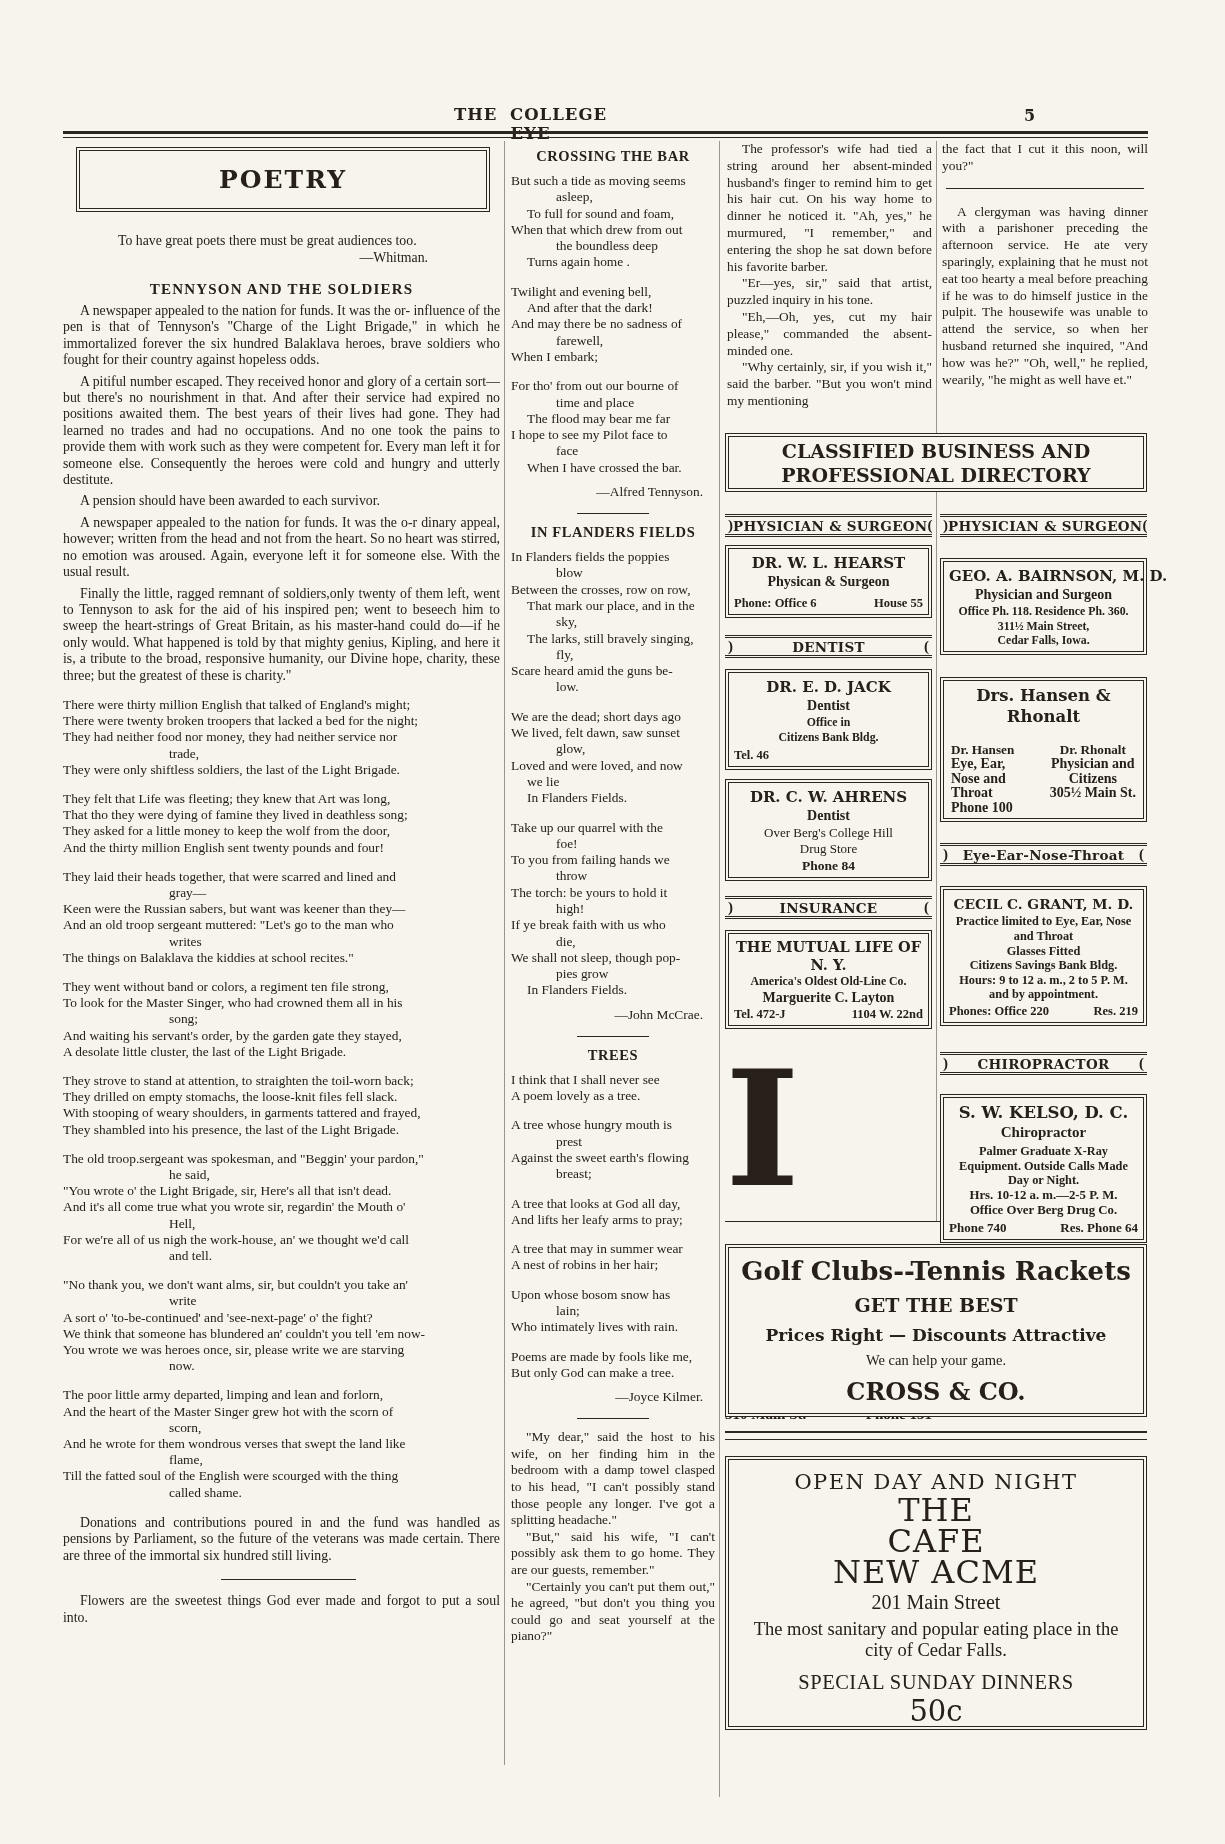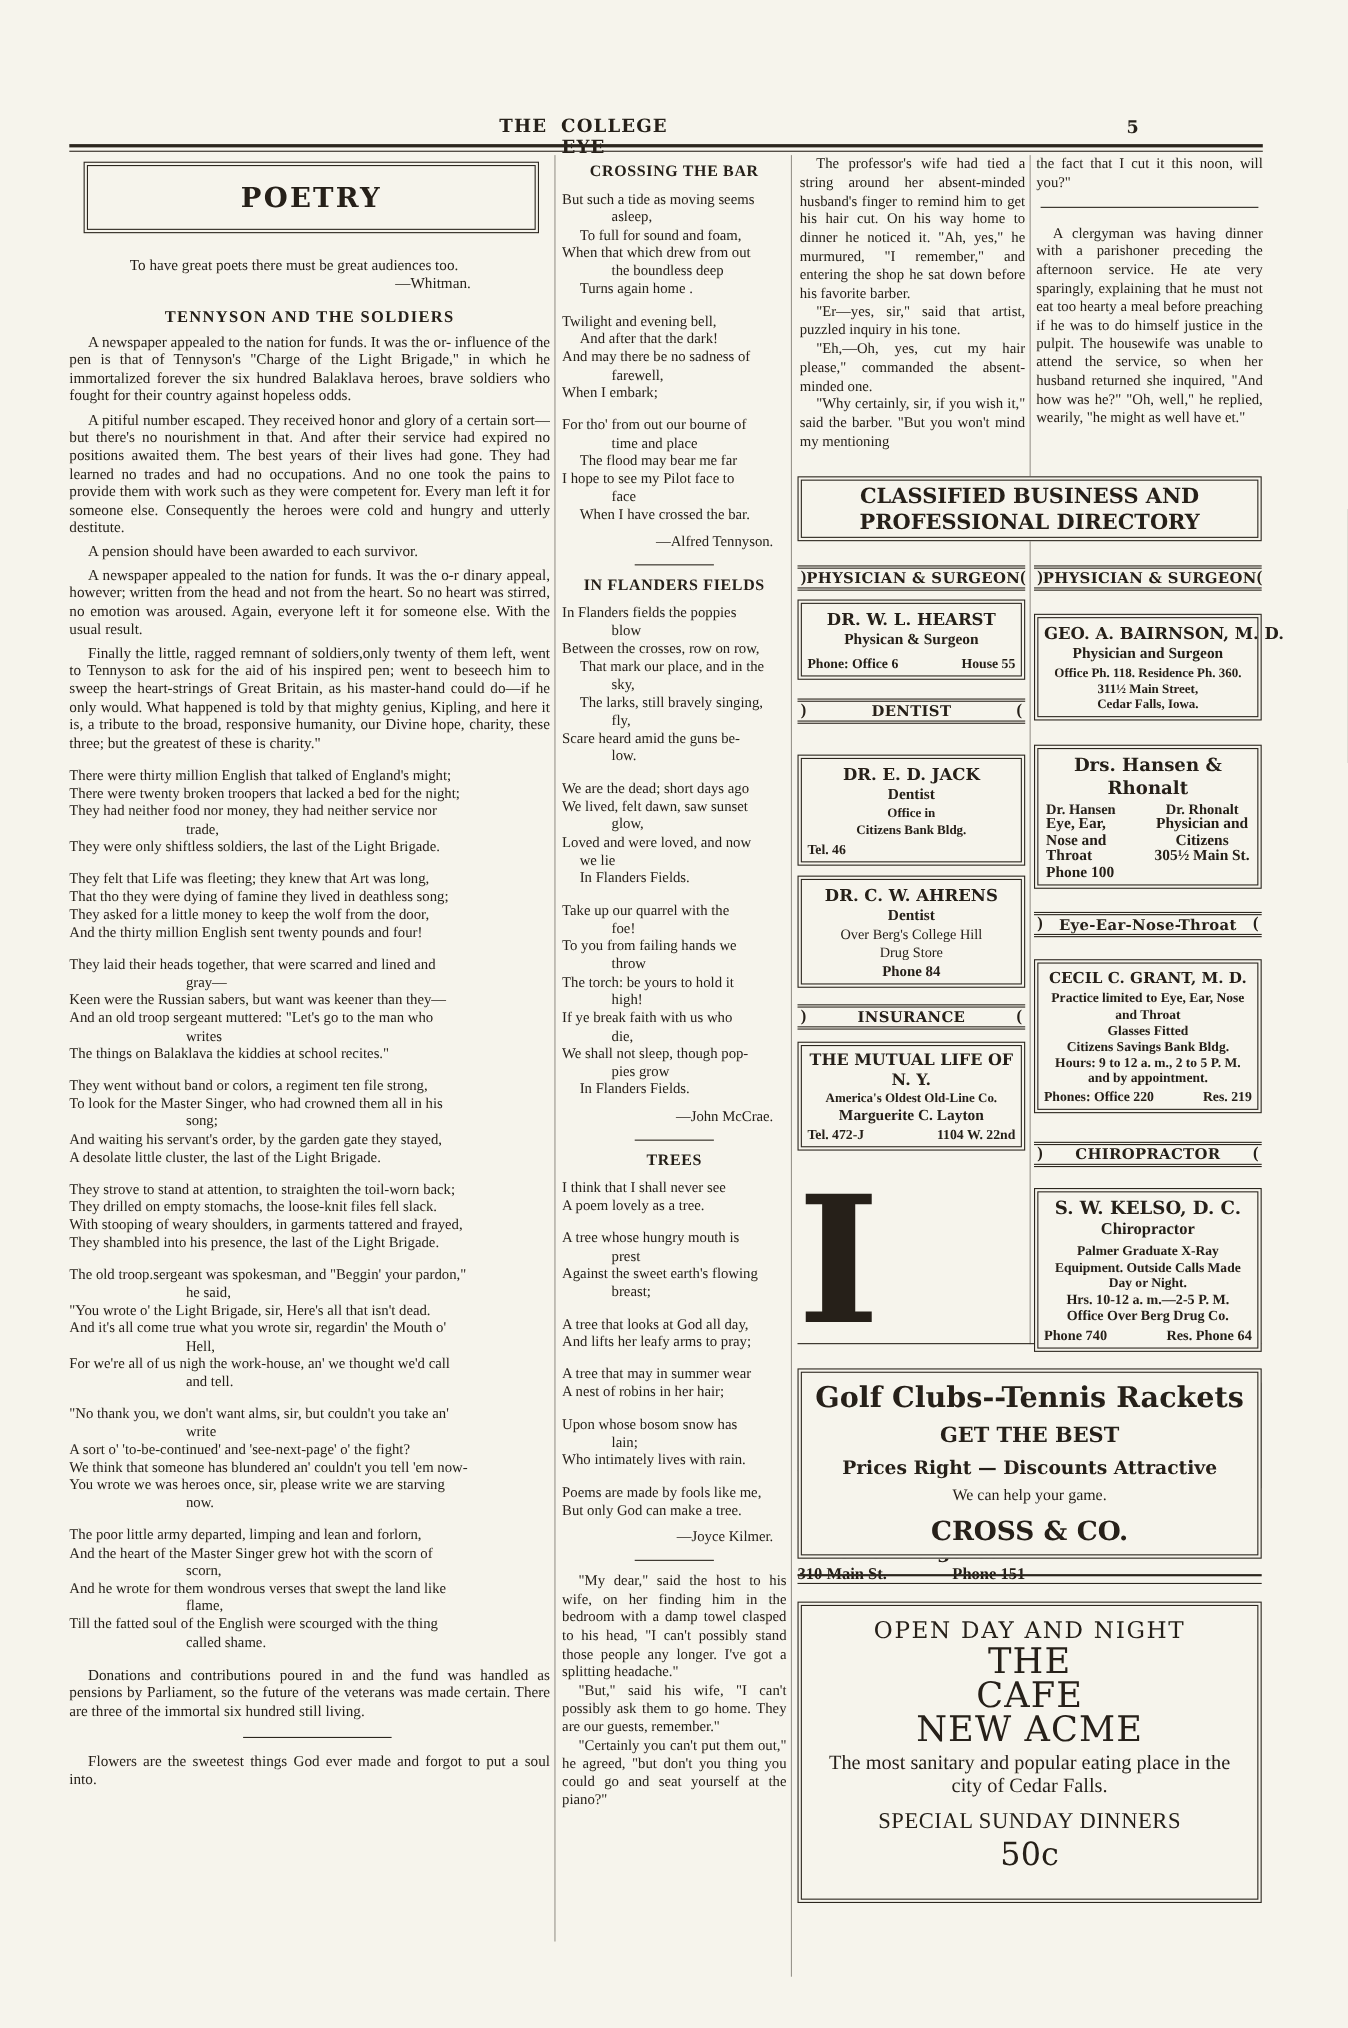--- a/index.html
+++ b/index.html
@@ -58,42 +58,42 @@
         border-bottom:3px double #2c261e;padding:0 3px;height:23px;}
   .dbar-label{font-family:"DejaVu Serif",serif;font-weight:700;font-size:13.5px;letter-spacing:0.3px;white-space:nowrap;}
   .pn{font-size:15px;font-weight:700;}
   .bx{padding:7px 8px 6px;text-align:center;}
   .bx-name{font-family:"DejaVu Serif",serif;font-weight:700;font-size:15px;line-height:20px;white-space:nowrap;}
   .bx-sub{font-weight:700;font-size:14px;line-height:18px;}
   .bx-small{font-weight:700;font-size:11.8px;line-height:14.5px;}
   .bx-row{display:flex;justify-content:space-between;font-weight:700;font-size:12.5px;margin-top:5px;}
   .hearst{margin-top:8px;}
   .bar-dent{margin-top:17px;}
-  .jack{margin-top:28px;}
+  .jack{margin-top:11px;}
   .jack-tel{text-align:left;font-weight:700;font-size:12.5px;margin-top:4px;}
   .ahrens{margin-top:9px;}
   .ahr-line{font-size:13px;line-height:16px;}
   .ahr-phone{font-weight:700;font-size:13.5px;margin-top:1px;}
   .bar-ins{margin-top:15px;}
   .mutual{margin-top:11px;}
   .mut-name{font-family:"DejaVu Serif",serif;font-weight:700;font-size:14.5px;line-height:18px;}
   .mut-agent{font-weight:700;font-size:14px;line-height:17px;}
   .ins-ad{margin-top:10px;overflow:hidden;}
   .big-i{float:left;width:58px;height:200px;font-family:"DejaVu Serif",serif;font-weight:700;
         font-size:160px;line-height:180px;}
   .ins-word{font-family:"DejaVu Serif",serif;font-weight:700;font-size:25px;line-height:30px;text-align:left;letter-spacing:-0.5px;}
   .ins-and{text-align:center;font-weight:700;font-size:14px;line-height:18px;}
   .ins-re{text-align:center;font-family:"DejaVu Serif",serif;font-weight:700;font-size:19px;line-height:25px;}
   .ins-body{font-size:13.4px;line-height:16.8px;text-align:justify;margin-top:4px;}
   .ins-firm{font-family:"DejaVu Serif",serif;font-weight:700;font-size:17.5px;line-height:22px;}
   .ins-row{display:flex;justify-content:space-between;font-weight:700;font-size:15px;margin-top:1px;}
   .bairnson{margin-top:21px;}
   .hansen{margin-top:22px;}
   .han-name{font-family:"DejaVu Serif",serif;font-weight:700;font-size:16.5px;line-height:21px;}
-  .han-cols{display:flex;justify-content:space-between;margin-top:2px;}
+  .han-cols{display:flex;justify-content:space-between;margin-top:16px;}
   .han-col{text-align:left;padding-left:2px;}
   .han-col.rt{text-align:center;padding-right:2px;}
   .han-line{font-weight:700;font-size:14px;line-height:14.6px;}
   .han-line:first-child{font-size:13.2px;}
   .bar-eent{margin-top:21px;}
   .grant{margin-top:20px;}
   .grant .bx-name{font-size:13.8px;}
   .grant-line{font-weight:700;font-size:12.3px;line-height:14.6px;}
   .bar-chiro{margin-top:26px;}
   .kelso{margin-top:19px;}
@@ -496,18 +496,19 @@
     <div class="golf-firm">CROSS &amp; CO.</div>
   </div>
 
   <div class="midrule"></div>
 
   <div class="acme dbox">
     <div class="acme-open">OPEN DAY AND NIGHT</div>
     <div class="acme-name">THE</div>
     <div class="acme-name">CAFE</div>
     <div class="acme-name">NEW ACME</div>
+    <div class="acme-addr">201 Main Street</div>
     <div class="acme-body">The most sanitary and popular eating place in the city of Cedar Falls.</div>
     <div class="acme-special">SPECIAL SUNDAY DINNERS</div>
     <div class="acme-price">50c</div>
   </div>
 
 </div>
 
 </body></html>

